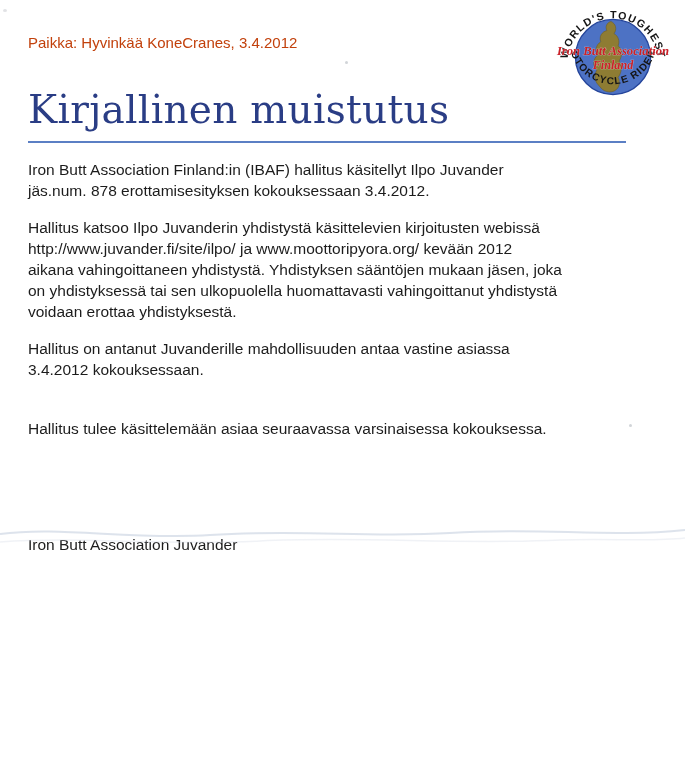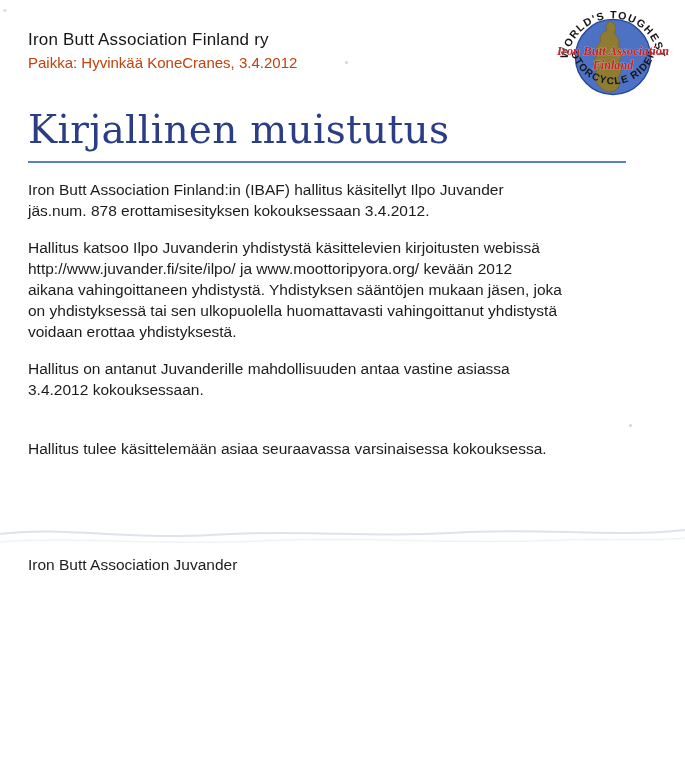--- a/index.html
+++ b/index.html
@@ -128,21 +128,20 @@
       <text class="arc-text arc-text-bottom" text-anchor="middle">
         <textPath href="#arcBot" startOffset="50%">MOTORCYCLE RIDERS</textPath>
       </text>
       <text class="logo-name" x="66" y="49" font-size="12.5" text-anchor="middle">Iron Butt Association</text>
       <text class="logo-name" x="66" y="63" font-size="12" text-anchor="middle">Finland</text>
     </svg>
   </div>
 
   <div class="content">
 
-    <div class="org-name">Iron Butt Association Finland ry</div>
     <div class="place-line">Paikka: Hyvinkää KoneCranes, 3.4.2012</div>
 
     <div class="title-wrap">
       <div class="doc-title">Kirjallinen muistutus</div>
     </div>
 
     <p class="body-text para-1">Iron Butt Association Finland:in (IBAF) hallitus käsitellyt Ilpo Juvander
 jäs.num. 878 erottamisesityksen kokouksessaan 3.4.2012.</p>
     <p class="body-text">Hallitus katsoo Ilpo Juvanderin yhdistystä käsittelevien kirjoitusten webissä
 http://www.juvander.fi/site/ilpo/ ja www.moottoripyora.org/ kevään 2012

